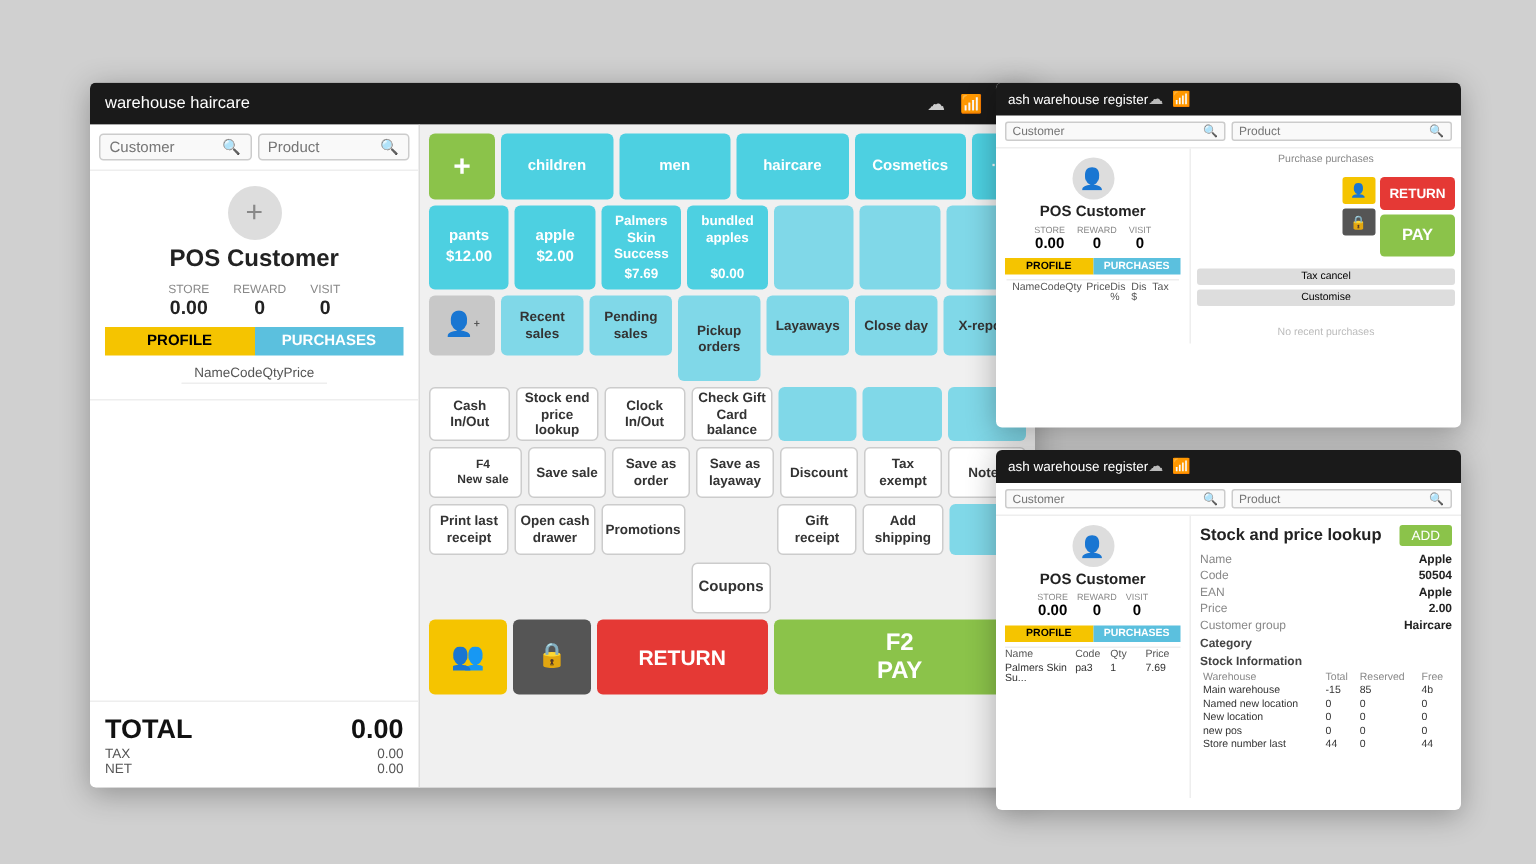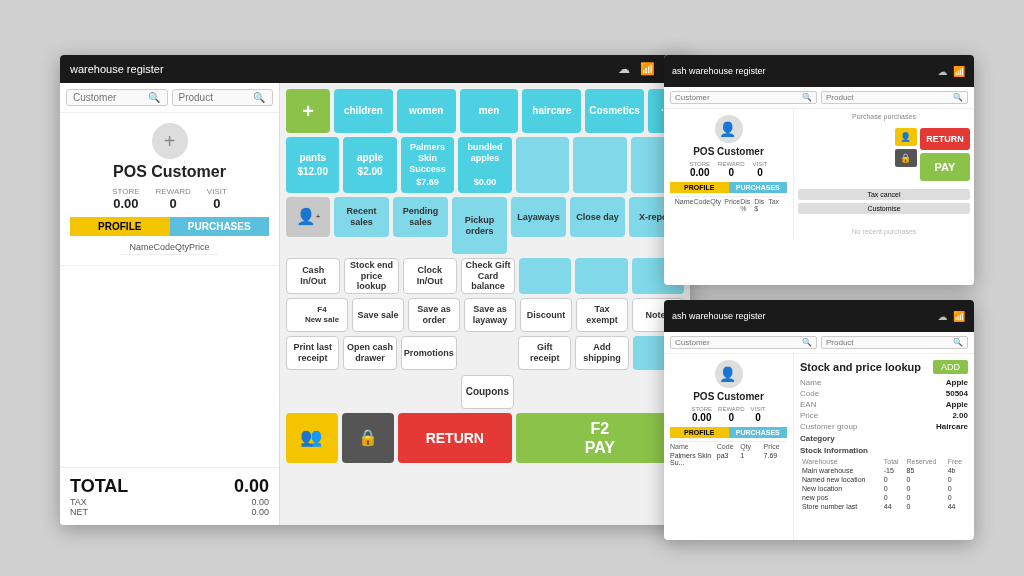--- a/index.html
+++ b/index.html
@@ -270,26 +270,26 @@
       height: 240px;
       background: #fff;
       border-radius: 4px;
       box-shadow: 0 4px 20px rgba(0,0,0,0.3);
       overflow: hidden;
     }
 
     .sp-titlebar {
       background: #1a1a1a;
       color: #fff;
-      height: 32px;
+      height: 22px;
       display: flex;
       align-items: center;
       padding: 0 8px;
       font-size: 9px;
-      justify-content: space-between;
+      justify-content: flex-start;
     }
     .sp-titlebar-icons {
       display: flex;
       gap: 6px;
       color: #bbb;
       font-size: 10px;
     }
 
     .sp-search-row {
       display: flex;
@@ -412,21 +412,21 @@
     .sp-icon-btn.yellow2 { background: #f5c400; color: #fff; }
     .sp-icon-btn.dark2 { background: #555; color: #fff; }
   </style>
 </head>
 <body>
 
 <div class="screenshot-container">
 
   <div class="main-pos">
     <div class="titlebar">
-      <span>warehouse register</span>
+      <span>warehouse haircare</span>
       <div class="titlebar-icons">
         <span class="titlebar-icon">☁</span>
         <span class="titlebar-icon">📶</span>
         <span class="titlebar-icon">🔧</span>
       </div>
     </div>
 
     <div class="pos-body">
 
       <div class="left-panel">
@@ -484,21 +484,20 @@
             <span>0.00</span>
           </div>
         </div>
       </div>
 
       <div class="right-panel">
 
         <div class="grid-row" style="margin-bottom:4px;">
           <button class="btn-tile green-add" style="width:44px;height:44px;">+</button>
           <button class="btn-tile cyan" style="flex:1;height:44px;">children</button>
-          <button class="btn-tile cyan" style="flex:1;height:44px;">women</button>
           <button class="btn-tile cyan" style="flex:1;height:44px;">men</button>
           <button class="btn-tile cyan" style="flex:1;height:44px;">haircare</button>
           <button class="btn-tile cyan" style="flex:1;height:44px;">Cosmetics</button>
           <button class="btn-tile cyan" style="width:36px;height:44px;">···</button>
         </div>
 
         <div class="grid-row" style="margin-bottom:4px;">
           <button class="btn-tile cyan" style="flex:1;height:56px;flex-direction:column;gap:2px;">
               <span>pants</span>
               <span>$12.00</span>

